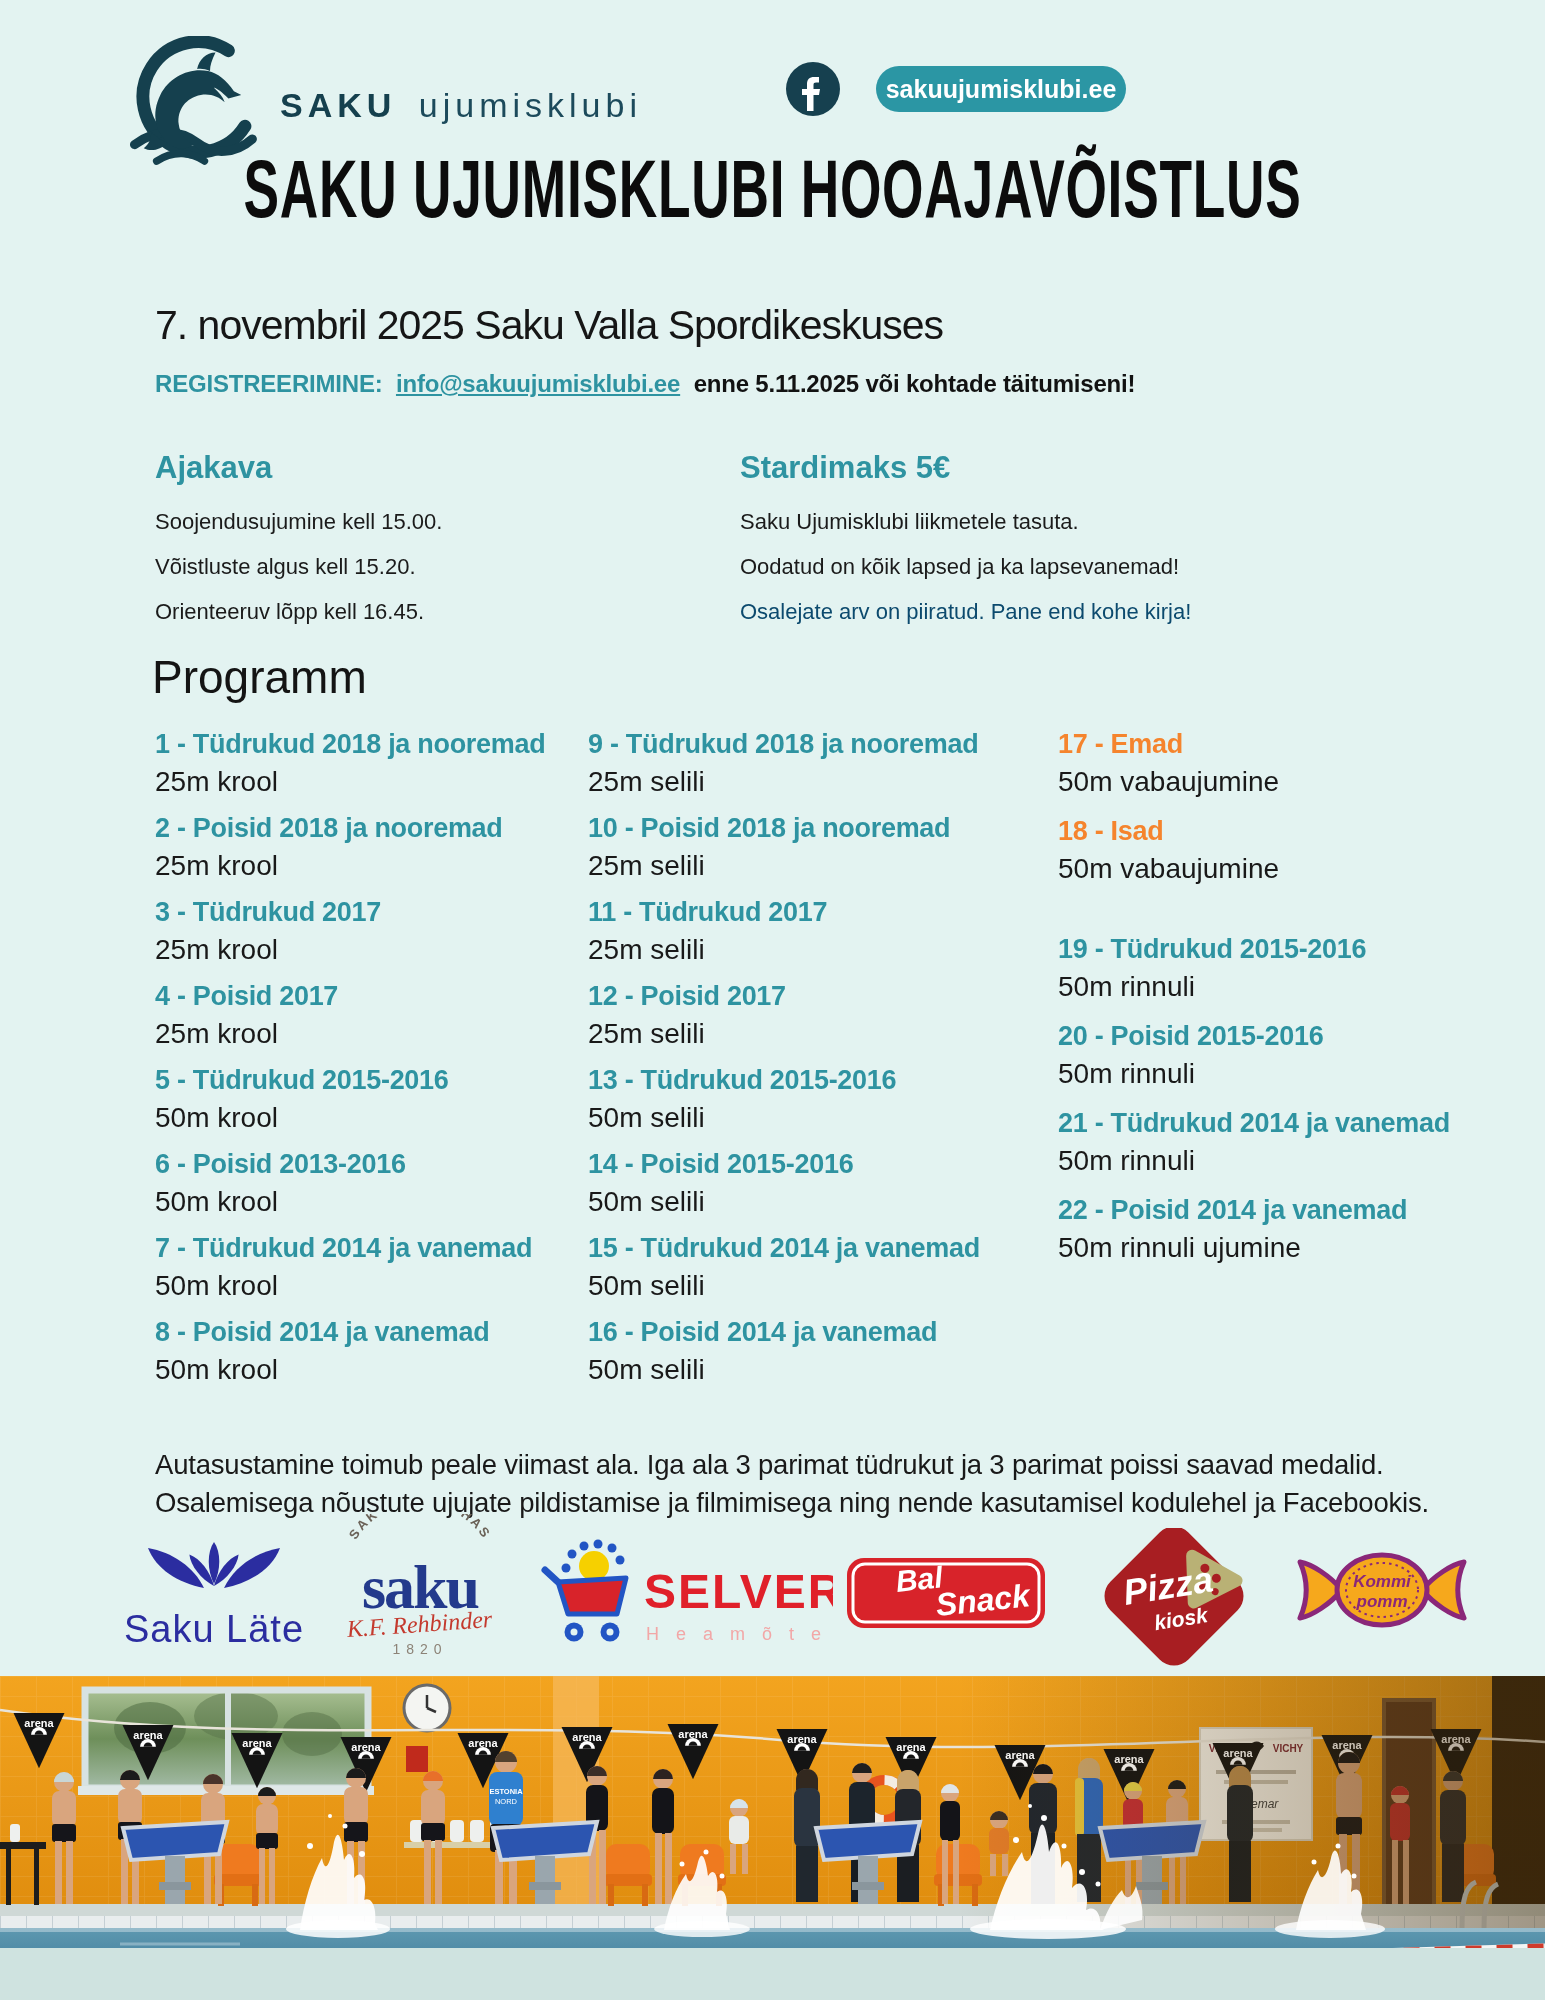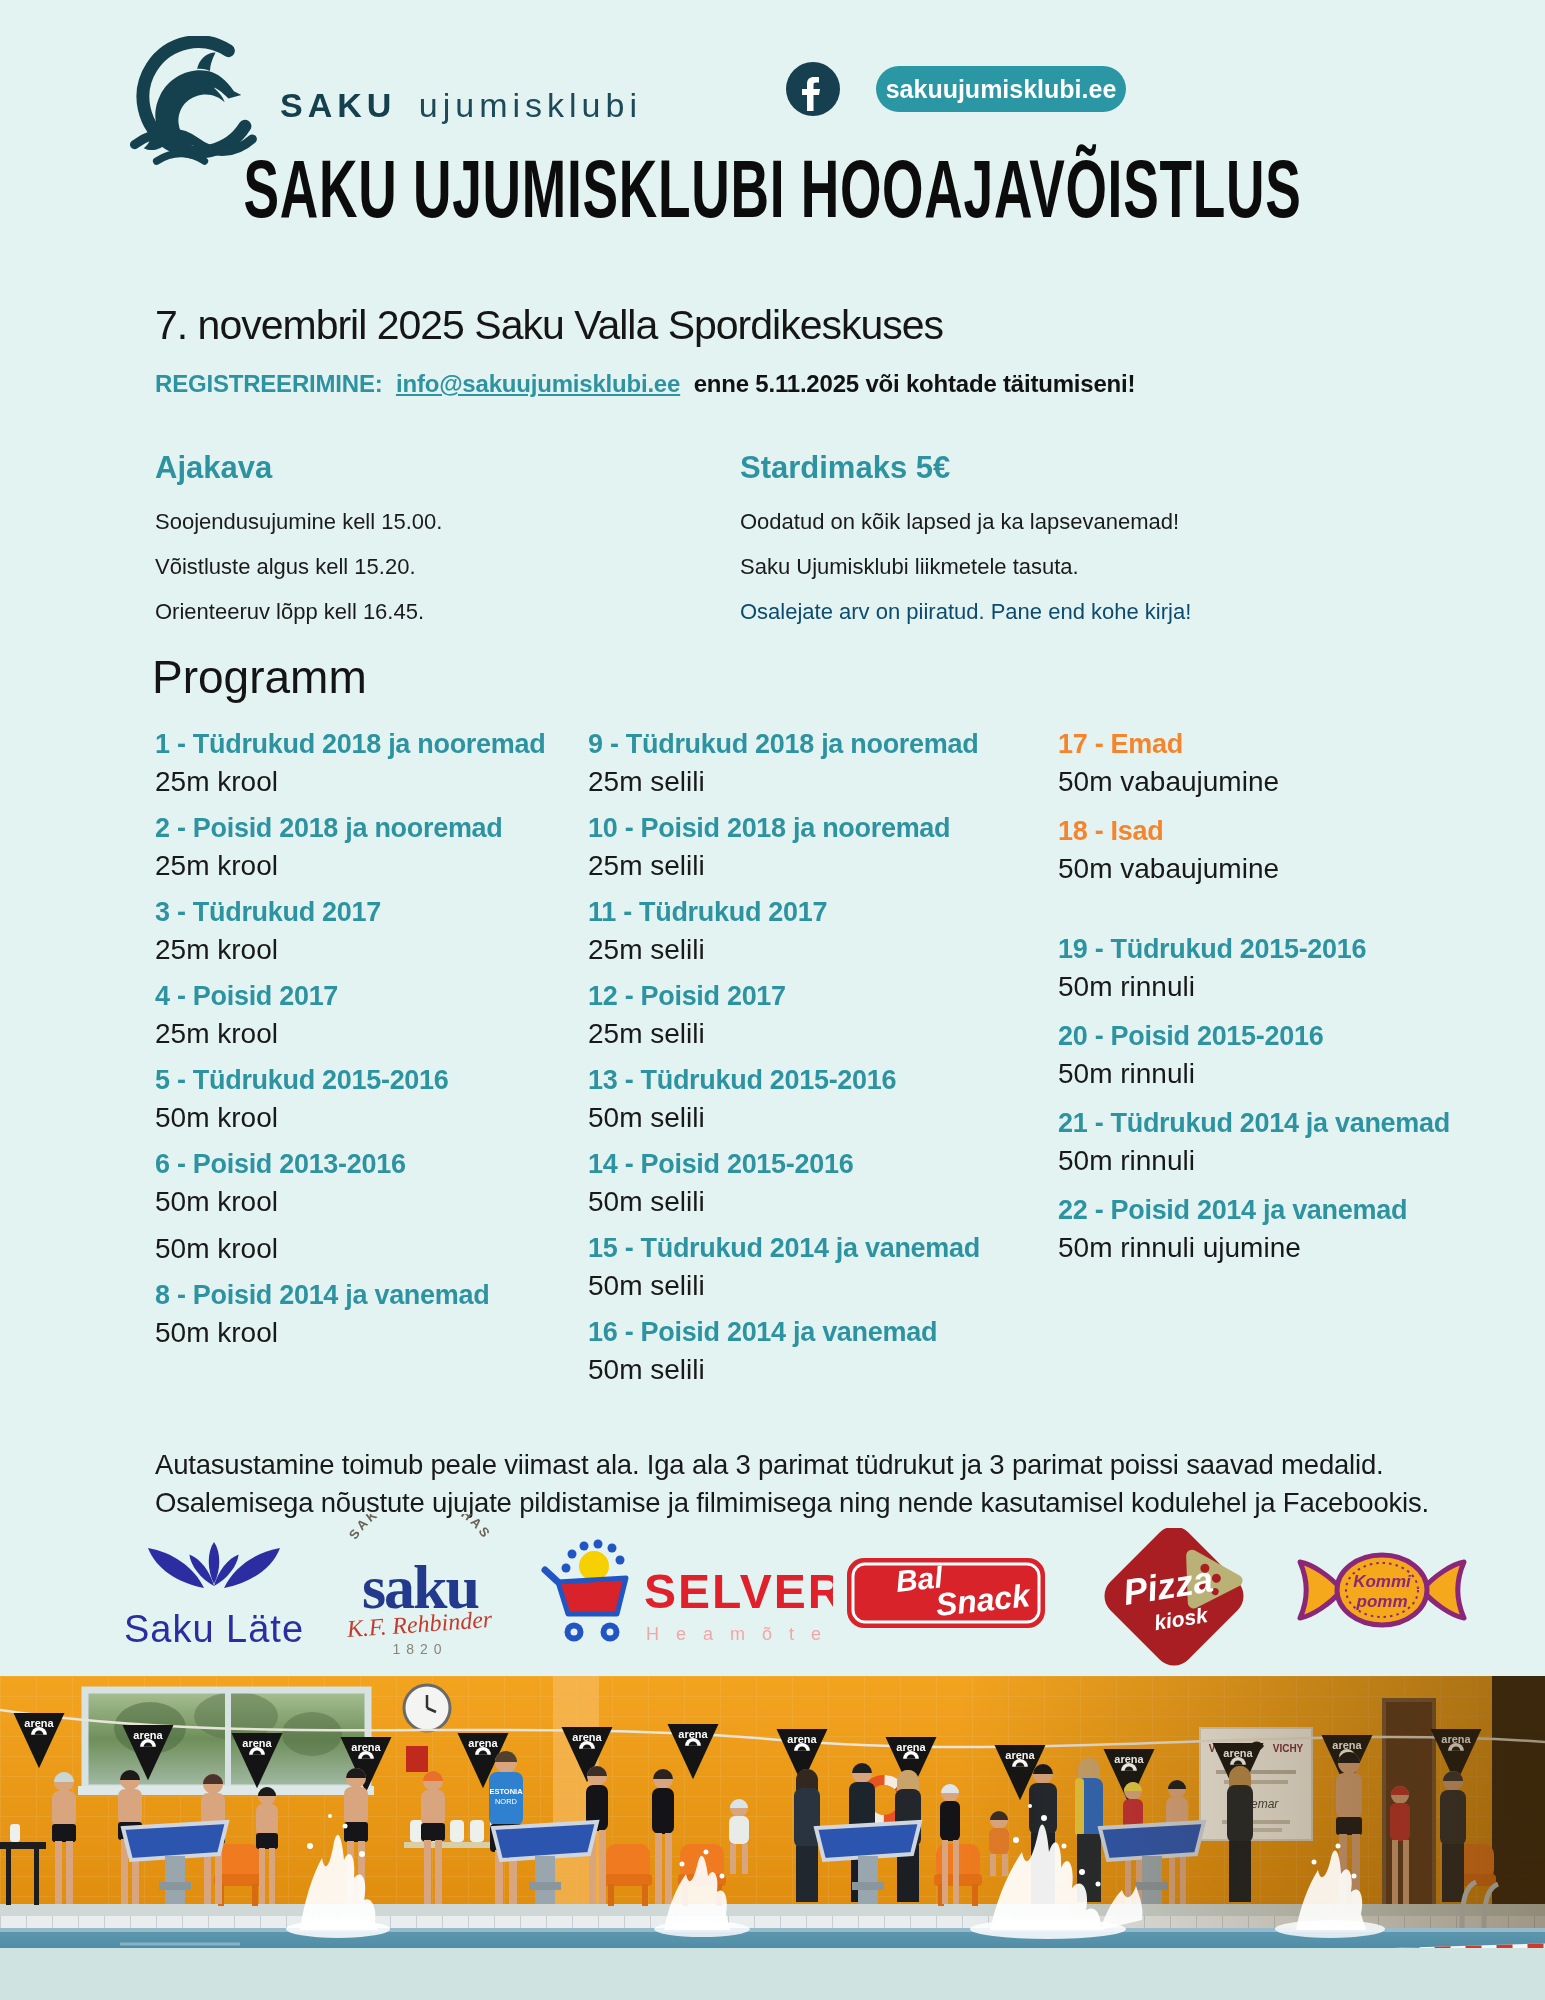--- a/index.html
+++ b/index.html
@@ -95,22 +95,22 @@
   </div>
 
   <div class="info-col info-left">
     <div class="sec-head">Ajakava</div>
     <div class="sec-line">Soojendusujumine kell 15.00.</div>
     <div class="sec-line">Võistluste algus kell 15.20.</div>
     <div class="sec-line">Orienteeruv lõpp kell 16.45.</div>
   </div>
   <div class="info-col info-right">
     <div class="sec-head">Stardimaks 5€</div>
+    <div class="sec-line">Saku Ujumisklubi liikmetele tasuta.</div>
     <div class="sec-line">Oodatud on kõik lapsed ja ka lapsevanemad!</div>
-    <div class="sec-line">Saku Ujumisklubi liikmetele tasuta.</div>
     <div class="sec-line teal">Osalejate arv on piiratud. Pane end kohe kirja!</div>
   </div>
 
   <h2 class="prog-head">Programm</h2>
 
   <div class="prog-col col1">
     <div class="evt">
         <div class="evt-title">1 - Tüdrukud 2018 ja nooremad</div>
         <div class="evt-detail">25m krool</div>
       </div>
@@ -128,20 +128,21 @@
       </div>
     <div class="evt">
         <div class="evt-title">5 - Tüdrukud 2015-2016</div>
         <div class="evt-detail">50m krool</div>
       </div>
     <div class="evt">
         <div class="evt-title">6 - Poisid 2013-2016</div>
         <div class="evt-detail">50m krool</div>
       </div>
     <div class="evt">
+        <div class="evt-title">7 - Tüdrukud 2014 ja vanemad</div>
         <div class="evt-detail">50m krool</div>
       </div>
     <div class="evt">
         <div class="evt-title">8 - Poisid 2014 ja vanemad</div>
         <div class="evt-detail">50m krool</div>
       </div>
   </div>
 
   <div class="prog-col col2">
     <div class="evt">

